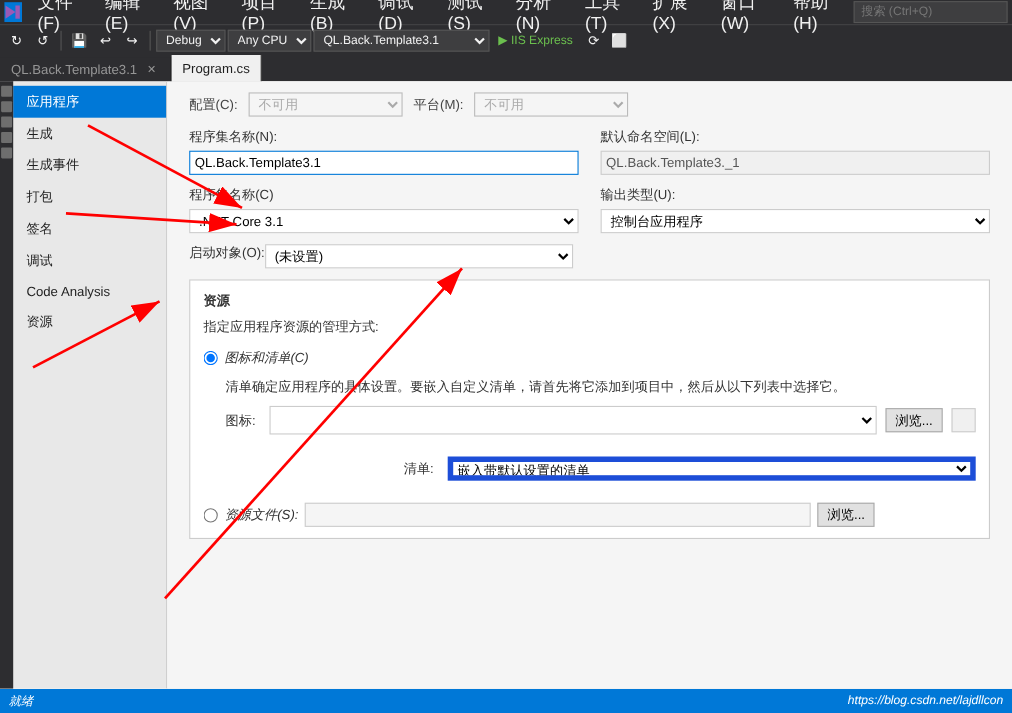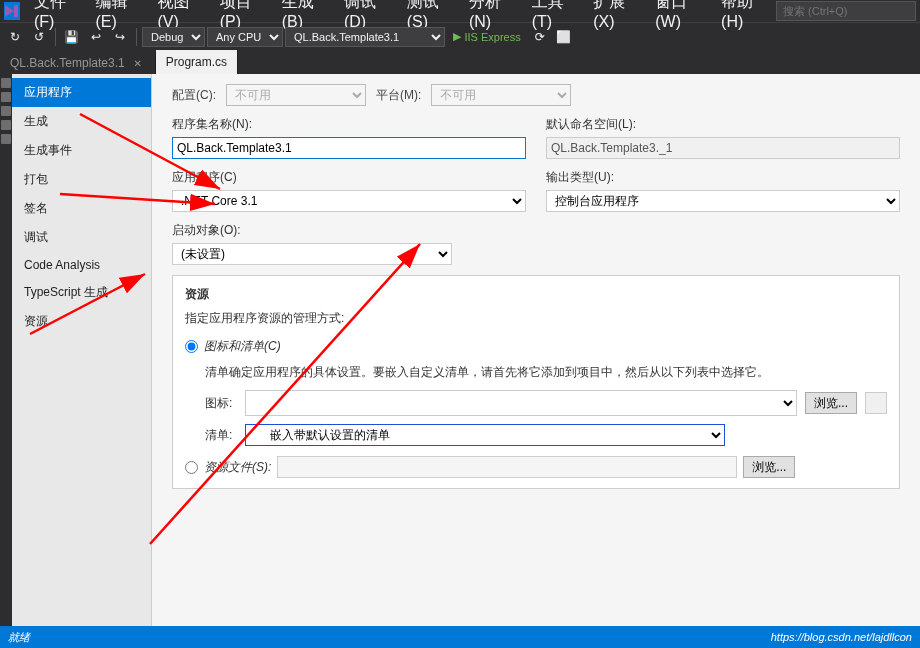--- a/index.html
+++ b/index.html
@@ -193,21 +193,21 @@
       height: 22px;
       border: 1px solid #ccc;
       padding: 0 4px;
       font-size: 12px;
       width: 100%;
       background: white;
     }
 
     .startup-row {
       display: flex;
-      flex-direction: column;
+      flex-direction: row;
       margin-bottom: 10px;
     }
     .startup-row .form-label { margin-bottom: 4px; }
     .startup-select {
       height: 22px;
       border: 1px solid #ccc;
       padding: 0 4px;
       font-size: 12px;
       background: white;
       width: 280px;
@@ -220,22 +220,23 @@
     }
     .resource-title { font-size: 12px; font-weight: bold; color: #333; margin-bottom: 6px; }
     .resource-desc { font-size: 12px; color: #333; margin-bottom: 10px; line-height: 1.6; }
 
     .radio-group { display: flex; align-items: center; gap: 6px; margin-bottom: 8px; }
     .radio-label { font-size: 12px; color: #333; font-style: italic; }
     .icon-select-row {
       display: flex;
       align-items: center;
       gap: 8px;
-      margin-bottom: 8px;
+      margin-bottom: 20px;
       margin-left: 20px;
+      justify-content: flex-end;
     }
     .icon-select-label { font-size: 12px; color: #333; width: 32px; }
     .icon-select {
       flex: 1;
       height: 16px;
       border: 1px solid #ccc;
       font-size: 12px;
       padding: 12px 4px;
       background: white;
     }
@@ -248,23 +249,23 @@
       cursor: pointer;
     }
     .icon-preview {
       width: 22px; height: 22px;
       border: 1px solid #ccc;
       background: #f0f0f0;
     }
     .manifest-select {
       width: 480px;
       height: 22px;
-      border: 1px solid #1d4ed8;
-      font-size: 12px;
-      padding: 0 20px;
+      border: 5px solid #1d4ed8;
+      font-size: 12px;
+      padding: 0 0;
       background: white;
     }
 
     .resource-file-row {
       display: flex;
       align-items: center;
       gap: 6px;
       margin-top: 10px;
     }
     .resource-file-input {
@@ -401,21 +402,20 @@
 <div class="main-area" style="margin-left: 12px;">
 
   <div class="sidebar">
     <div class="sidebar-item active">应用程序</div>
     <div class="sidebar-item">生成</div>
     <div class="sidebar-item">生成事件</div>
     <div class="sidebar-item">打包</div>
     <div class="sidebar-item">签名</div>
     <div class="sidebar-item">调试</div>
     <div class="sidebar-item">Code Analysis</div>
-    <div class="sidebar-item">TypeScript 生成</div>
     <div class="sidebar-item">资源</div>
   </div>
 
   <div class="content">
 
     <div class="config-row">
       <span class="config-label">配置(C):</span>
       <select class="config-dropdown">
         <option>不可用</option>
       </select>
@@ -431,21 +431,21 @@
         <input class="form-input" type="text" value="QL.Back.Template3.1" style="">
       </div>
       <div class="form-group half">
         <label class="form-label">默认命名空间(L):</label>
         <input class="form-input readonly" type="text" value="QL.Back.Template3._1" style="">
       </div>
     </div>
 
     <div class="form-row">
       <div class="form-group half">
-        <label class="form-label">应用程序(C)</label>
+        <label class="form-label">程序集名称(C)</label>
         <select class="form-select">
           <option>.NET Core 3.1</option>
         </select>
       </div>
       <div class="form-group half">
         <label class="form-label">输出类型(U):</label>
         <select class="form-select">
           <option>控制台应用程序</option>
         </select>
       </div>

